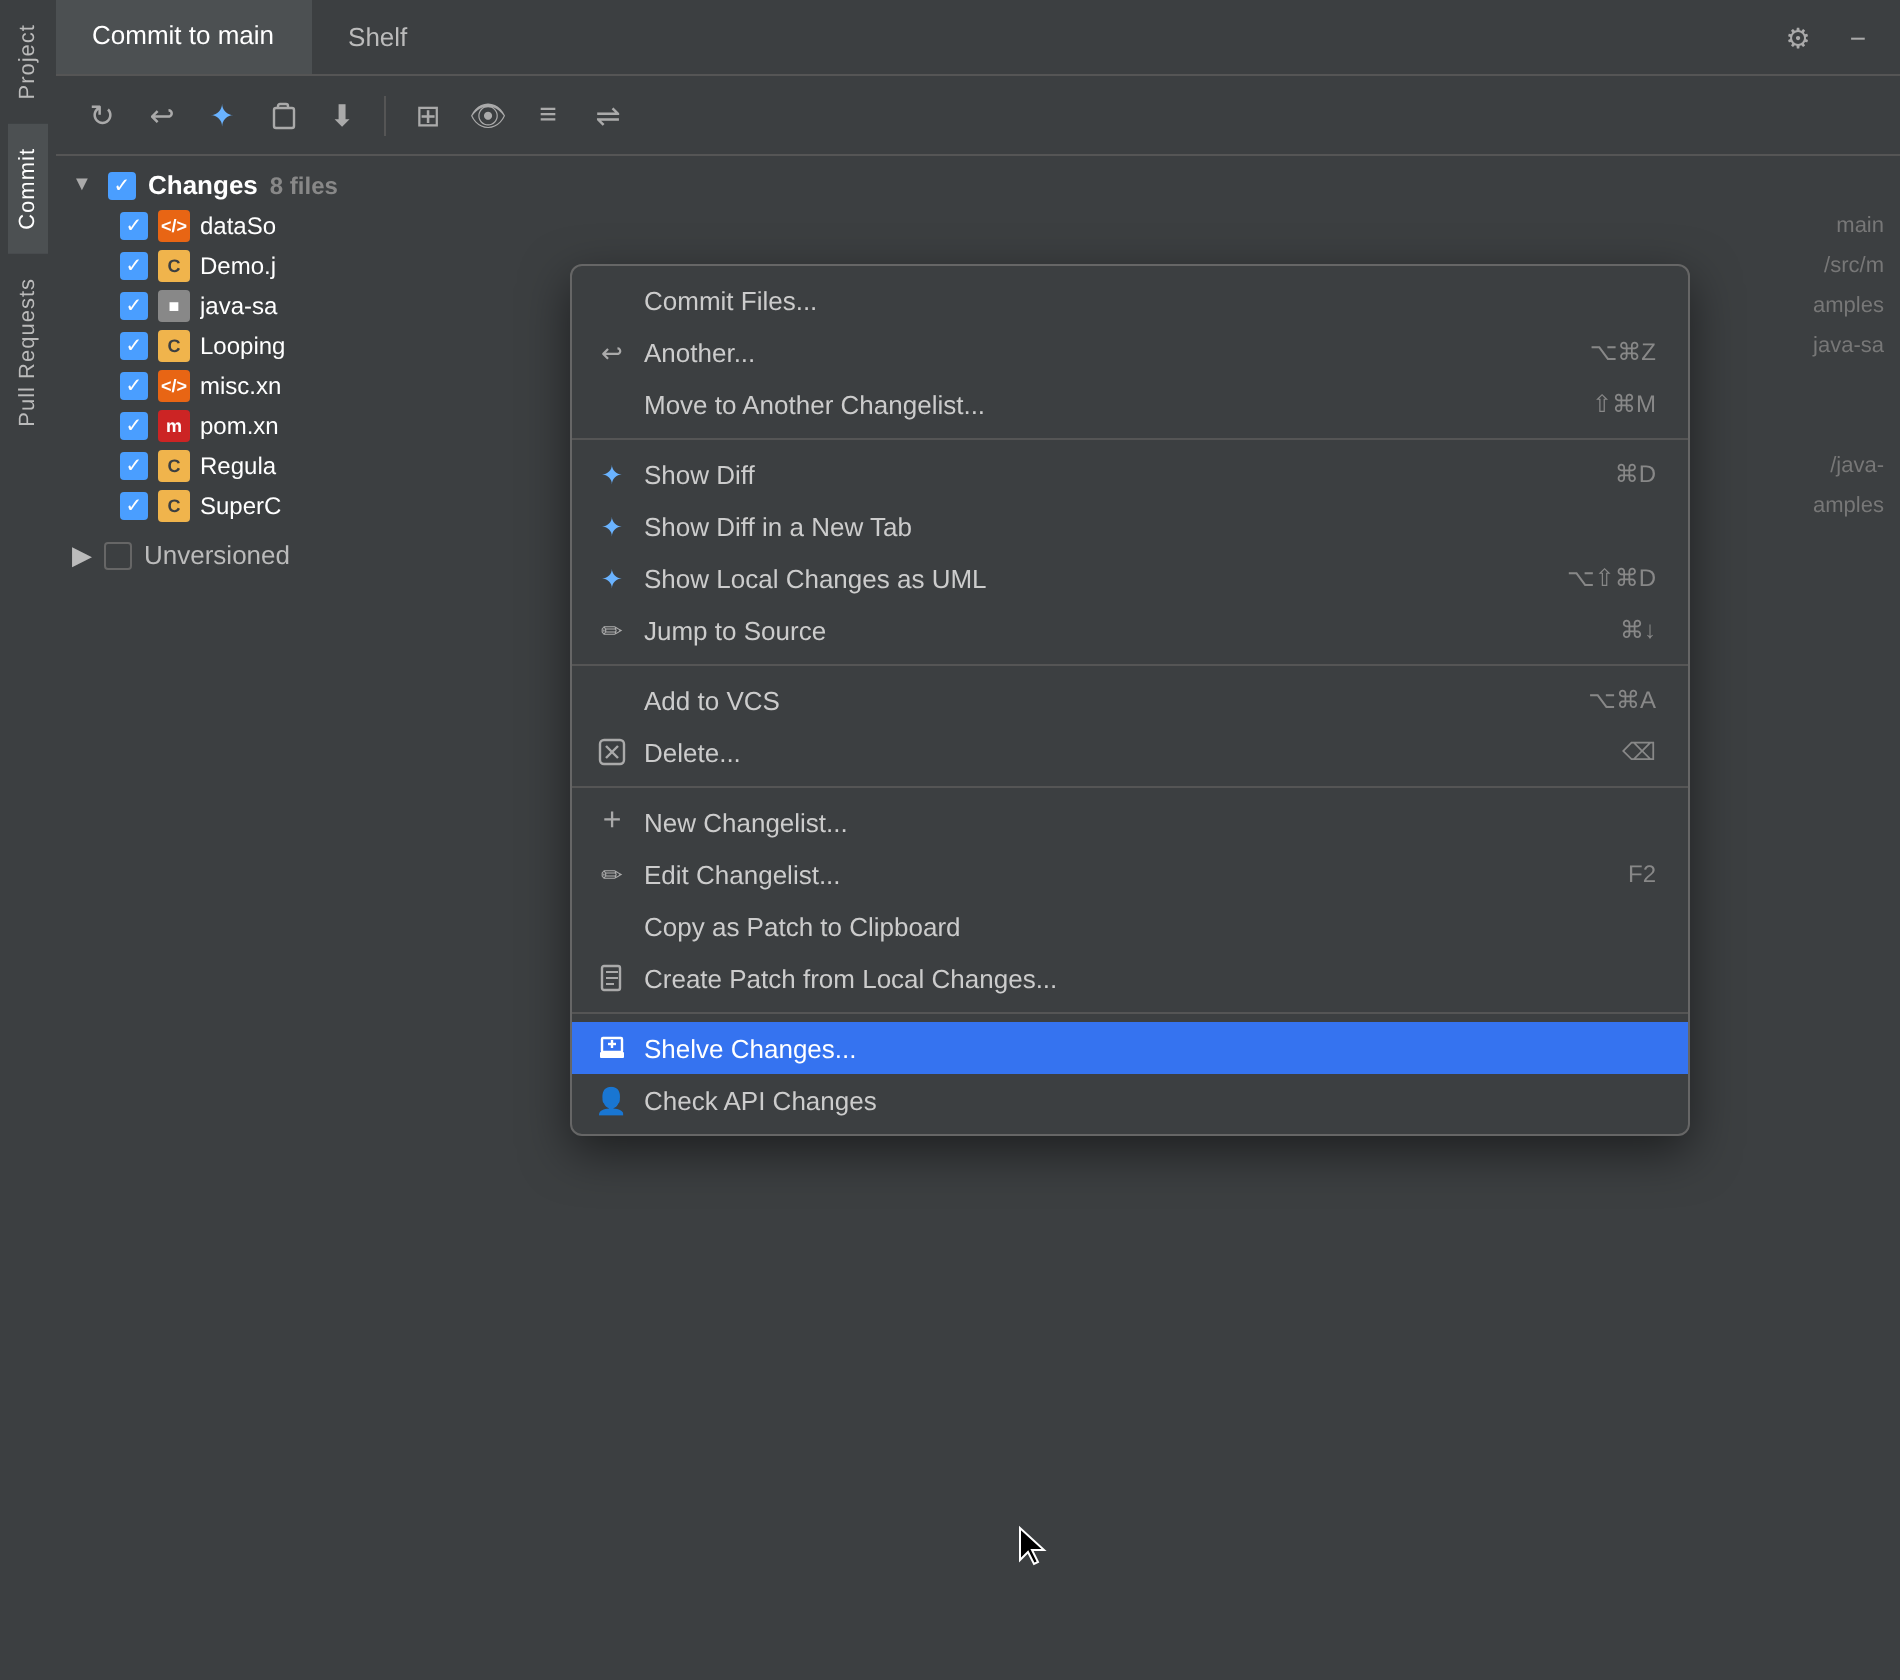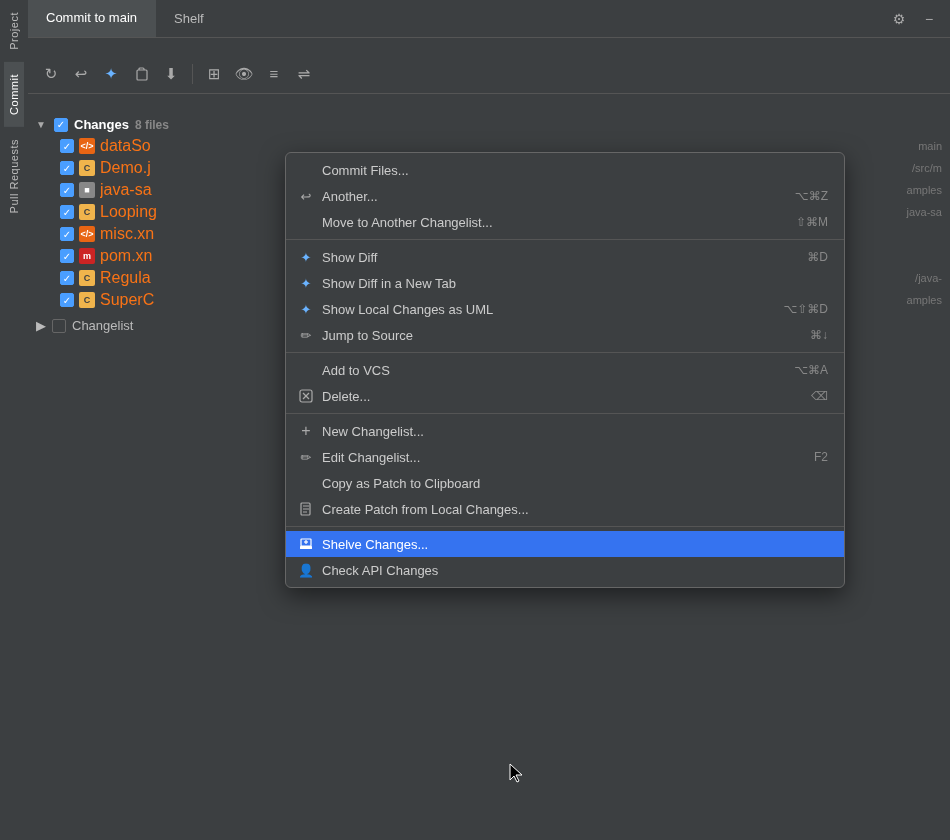--- a/index.html
+++ b/index.html
@@ -46,21 +46,20 @@
     
     .main-panel {
       position: absolute;
       left: 28px;
       top: 0;
       right: 0;
       bottom: 0;
       background: #3c3f41;
       display: flex;
       flex-direction: column;
-      gap: 16px;
     }
 
     
     .tab-bar {
       display: flex;
       align-items: stretch;
       background: #3c3f41;
       border-bottom: 1px solid #555555;
       height: 38px;
       padding-left: 0;
@@ -216,22 +215,22 @@
       font-weight: bold;
       flex-shrink: 0;
     }
 
     .file-icon.java { background: #f0b44c; color: #3c3f41; }
     .file-icon.xml { background: #e86514; color: white; }
     .file-icon.md { background: #888888; color: white; }
     .file-icon.maven { background: #cc2424; color: white; }
 
     .file-name {
-      color: #f97316;
-      font-size: 16px;
+      color: #ffffff;
+      font-size: 12px;
       flex: 1;
       overflow: hidden;
       text-overflow: ellipsis;
       white-space: nowrap;
     }
 
     .file-path {
       color: #777777;
       font-size: 11px;
       text-align: right;
@@ -252,21 +251,21 @@
       height: 14px;
       border: 1px solid #666666;
       border-radius: 2px;
       background: transparent;
     }
 
     
     .context-menu {
       position: absolute;
       left: 285px;
-      top: 152px;
+      top: 132px;
       width: 560px;
       background: #3c3f41;
       border: 1px solid #666666;
       border-radius: 6px;
       box-shadow: 0 8px 24px rgba(0,0,0,0.5);
       z-index: 100;
       padding: 4px 0;
     }
 
     .menu-item {
@@ -432,21 +431,21 @@
       <div class="tree-item">
         <div class="checkbox">✓</div>
         <div class="file-icon java">C</div>
         <span class="file-name">SuperC</span>
         <span class="file-path">amples</span>
       </div>
 
       <div class="tree-unversioned">
         <span class="chevron">▶</span>
         <div class="empty-checkbox"></div>
-        <span style="color:#bbbbbb; font-size:13px;">Changelist</span>
+        <span style="color:#bbbbbb; font-size:13px;">Unversioned</span>
       </div>
 
     </div>
   </div>
 </div>
 
 <div class="context-menu">
 
   <div class="menu-item">
     <div class="menu-icon"></div>

